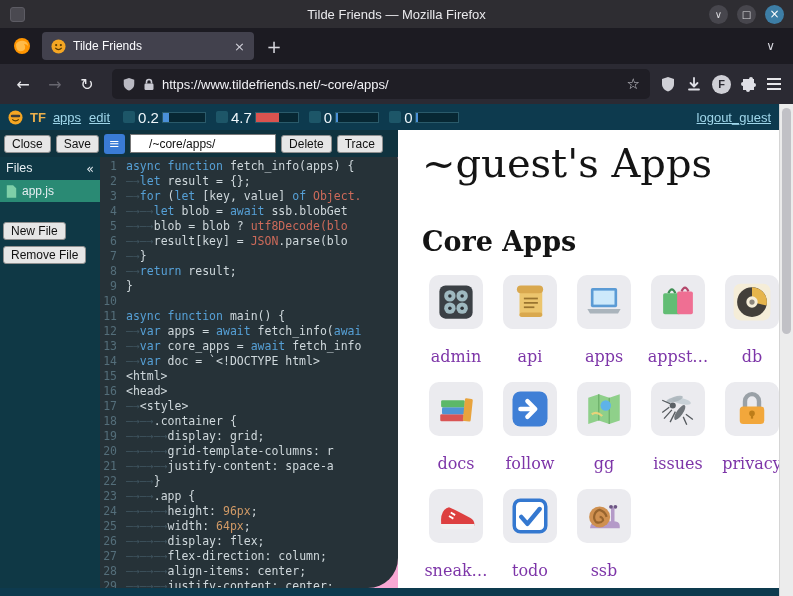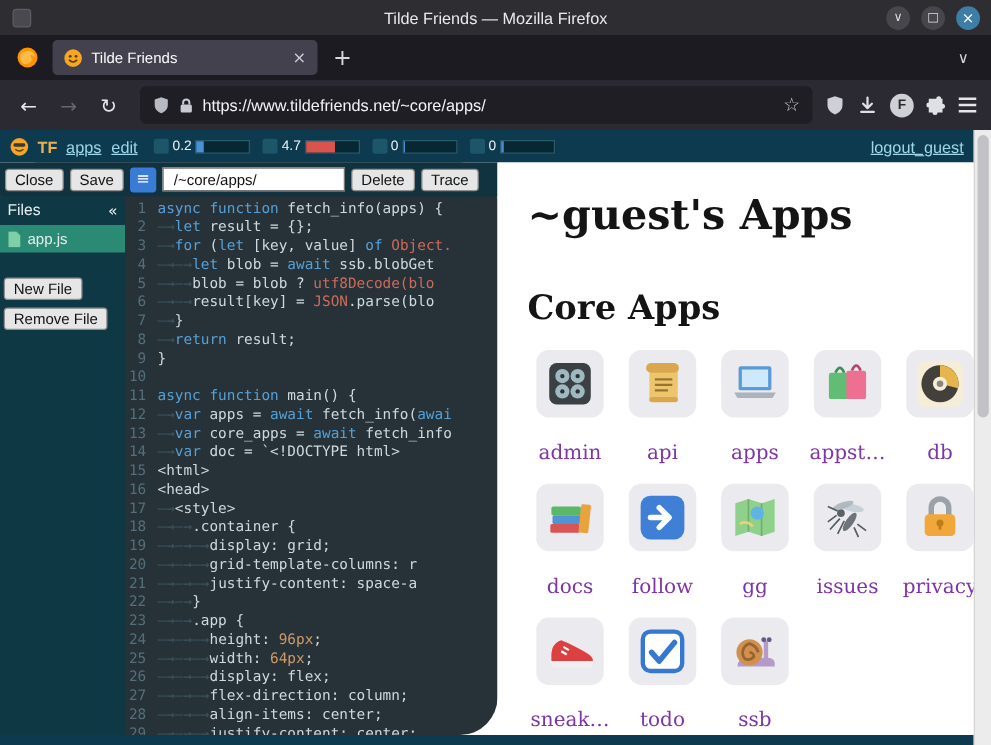--- a/index.html
+++ b/index.html
@@ -32,63 +32,63 @@
   .nav-btn.disabled { color:#67666f; }
   .urlbar { flex:1; height:30px; background:#1f1e25; border-radius:5px; display:flex; align-items:center; padding:0 10px; gap:7px; margin:0 8px; }
   .url-text { flex:1; color:#f3f3f7; font-size:13px; white-space:nowrap; overflow:hidden; }
   .url-star { color:#cfcfd6; font-size:15px; }
   .nav-icons { display:flex; align-items:center; gap:10px; padding-right:4px; }
   .avatar { width:19px; height:19px; border-radius:50%; background:#cfcfd6; color:#2b2a33; font-size:11px; font-weight:bold; display:flex; align-items:center; justify-content:center; }
   .hamburger { display:flex; flex-direction:column; gap:3px; }
   .hamburger i { width:14px; height:2px; background:#e6e6ea; display:block; }
 
   
-  .page { flex:1; display:flex; min-height:0; background:#ffffff; }
+  .page { flex:1; display:flex; min-height:0; background:#f9a8d4; }
   .page-main { width:779px; display:flex; flex-direction:column; min-height:0; }
 
   .appbar { height:26px; background:#0d3a4e; display:flex; align-items:center; gap:7px; padding:0 8px; font-size:13px; color:#dfeef5; flex:none; }
   .logo-text { color:#eab04c; font-weight:bold; }
   .appbar-link { color:#9fd6ea; text-decoration:underline; cursor:pointer; }
   .meters { display:flex; align-items:center; gap:10px; margin-left:6px; }
   .meter { display:flex; align-items:center; gap:3px; }
   .meter-icon { width:12px; height:12px; background:#1d5668; border-radius:2px; }
-  .meter-value { color:#eef6fa; font-size:11px; }
+  .meter-value { color:#eef6fa; font-size:15px; }
   .meter-track { width:44px; height:11px; background:#072733; border:1px solid #2a5a6a; position:relative; display:inline-block; }
   .meter-fill { position:absolute; left:0; top:0; bottom:0; }
   .logout { margin-left:auto; color:#9fd6ea; text-decoration:underline; cursor:pointer; }
 
   .content { flex:1; display:flex; min-height:0; }
 
   
   .left-pane { width:398px; display:flex; flex-direction:column; background:#263238; flex:none; min-height:0;border-radius:30px; }
   .editor-toolbar { height:27px; background:#10333f; display:flex; align-items:center; gap:5px; padding:0 4px; flex:none; }
   .btn { background:#e6e6e6; border:1px solid #8f8f8f; border-radius:3px; font-size:12px; padding:1px 7px; color:#111; font-family:"Liberation Sans",sans-serif; }
   .panel-btn { width:21px; height:20px; background:#3a7bd5; border-radius:3px; color:#fff; font-size:13px; display:flex; align-items:center; justify-content:center; }
-  .path-input { width:146px; height:19px; font-size:12px; border:1px solid #777; background:#fff; color:#111; padding:0 8px; font-family:"Liberation Sans",sans-serif; }
+  .path-input { width:146px; height:19px; font-size:12px; border:1px solid #777; background:#fff; color:#111; padding:0 18px; font-family:"Liberation Sans",sans-serif; }
 
   .editor-body { flex:1; display:flex; min-height:0; }
   .files-sidebar { width:100px; background:#0f3845; display:flex; flex-direction:column; color:#e6eef2; font-size:12px; flex:none; }
   .files-header { display:flex; justify-content:space-between; padding:4px 6px; font-size:12.5px; }
   .file-item { display:flex; align-items:center; gap:5px; padding:4px 6px; cursor:pointer; }
   .file-item.selected { background:#2a8a74; }
   .sidebar-btns { margin-top:20px; display:flex; flex-direction:column; gap:6px; align-items:flex-start; padding:0 3px; }
 
   .code-pane { flex:1; overflow:hidden; padding-top:2px; font-family:"DejaVu Sans Mono",monospace; font-size:11.5px; line-height:15px; }
   .cm-line { display:flex; }
   .ln { width:26px; text-align:right; color:#546e7a; flex:none; padding-right:9px; }
   .src { white-space:pre; color:#cfd8dc; }
   .tab-mark { color:#3f545f; }
   .tk-k { color:#56a0d6; }
   .tk-d { color:#cfd8dc; }
   .tk-r { color:#cd6a5a; }
   .tk-n { color:#d19a66; }
 
   
   .right-pane { flex:1; background:#fff; padding:8px 8px 0 24px; font-family:"DejaVu Serif",serif; overflow:hidden; }
-  .page-title { font-size:33px; color:#141414; margin-top:14px; font-weight:bold; }
+  .page-title { font-size:40px; color:#141414; margin-top:2px; font-weight:normal; }
   .section-title { font-size:27px; color:#141414; margin-top:40px; font-weight:bold; }
   .apps-grid { display:grid; grid-template-columns:repeat(5,1fr); row-gap:16px; column-gap:6px; margin-top:18px; width:356px; }
   .app-cell { display:flex; flex-direction:column; align-items:center; width:68px; cursor:pointer; text-decoration:none; }
   .app-icon { width:54px; height:54px; background:#ebebef; border-radius:10px; display:flex; align-items:center; justify-content:center; }
   .app-label { font-size:16px; color:#7d35a8; margin-top:18px; max-width:66px; white-space:nowrap; overflow:hidden; text-align:center; }
 
   .page-scrollbar { width:14px; background:#ececec; border-left:1px solid #d5d5d5; position:relative; flex:none; }
   .scroll-thumb { position:absolute; left:2px; right:2px; top:4px; height:46%; background:#c1c1c6; border-radius:6px; }
 
   .bottom-strip { height:8px; background:#0d3a4e; flex:none; }

